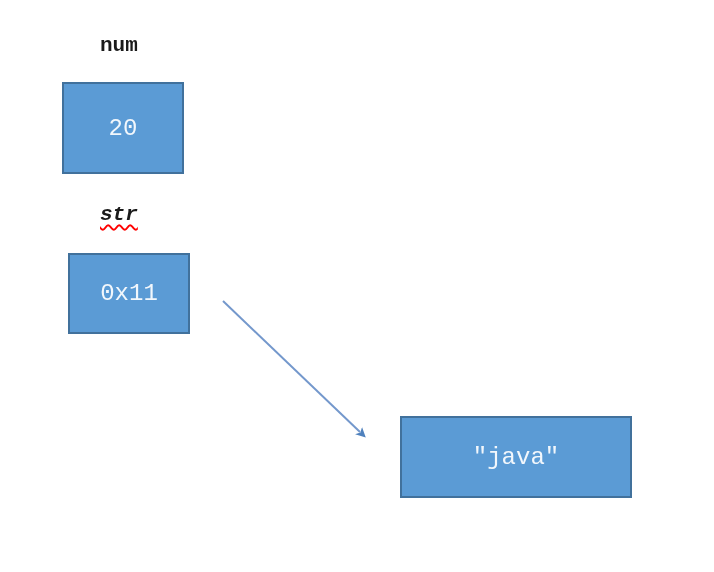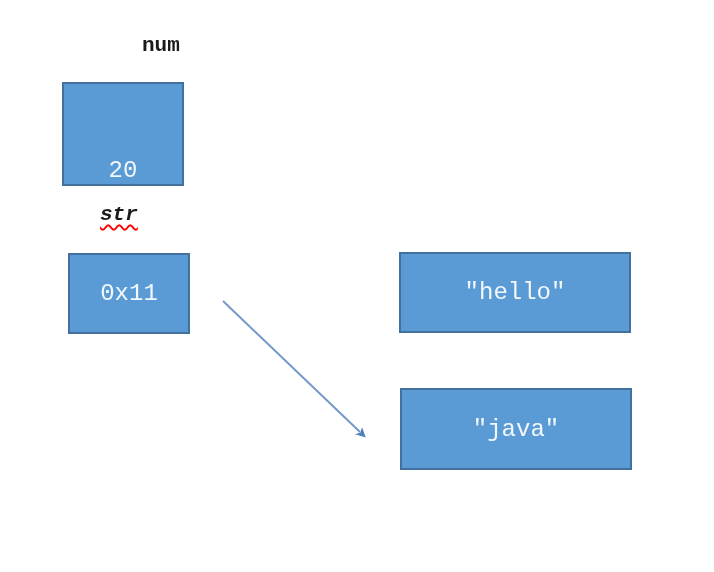--- a/index.html
+++ b/index.html
@@ -44,25 +44,25 @@
     position: absolute;
     background: var(--box-fill);
     border: 2px solid var(--box-border);
     display: flex;
     align-items: center;
     justify-content: center;
     color: var(--box-text);
     font-size: 24px;
     white-space: nowrap;
   }
-  .box-num  { left: 62px;  top: 82px;  width: 122px; height: 104px; align-items: flex-end; }
+  .box-num  { left: 62px;  top: 82px;  width: 122px; height: 92px; }
   .box-str  { left: 68px;  top: 253px; width: 122px; height: 81px; }
   .box-hello{ left: 399px; top: 252px; width: 232px; height: 81px; }
-  .box-java { left: 400px; top: 388px; width: 232px; height: 82px; }
-  .label-num { left: 100px; top: 34px; margin-left: 42px; }
+  .box-java { left: 400px; top: 416px; width: 232px; height: 82px; }
+  .label-num { left: 100px; top: 34px; }
   .label-str { left: 100px; top: 203px; }
   .arrow-svg {
     position: absolute;
     left: 0; top: 0;
     width: 714px; height: 572px;
     pointer-events: none;
   }
   .arrow-line {
     stroke: var(--arrow-shaft);
     stroke-width: 2;
@@ -91,21 +91,18 @@
   <div class="box box-num">
     <span>20</span>
   </div>
 
   <div class="var-label label-str misspelled">str</div>
 
   <div class="box box-str">
     <span>0x11</span>
   </div>
 
-  <div class="box box-hello">
-    <span>″hello″</span>
-  </div>
 
   <div class="box box-java">
     <span>″java″</span>
   </div>
 
 </div>
 
 </body></html>

